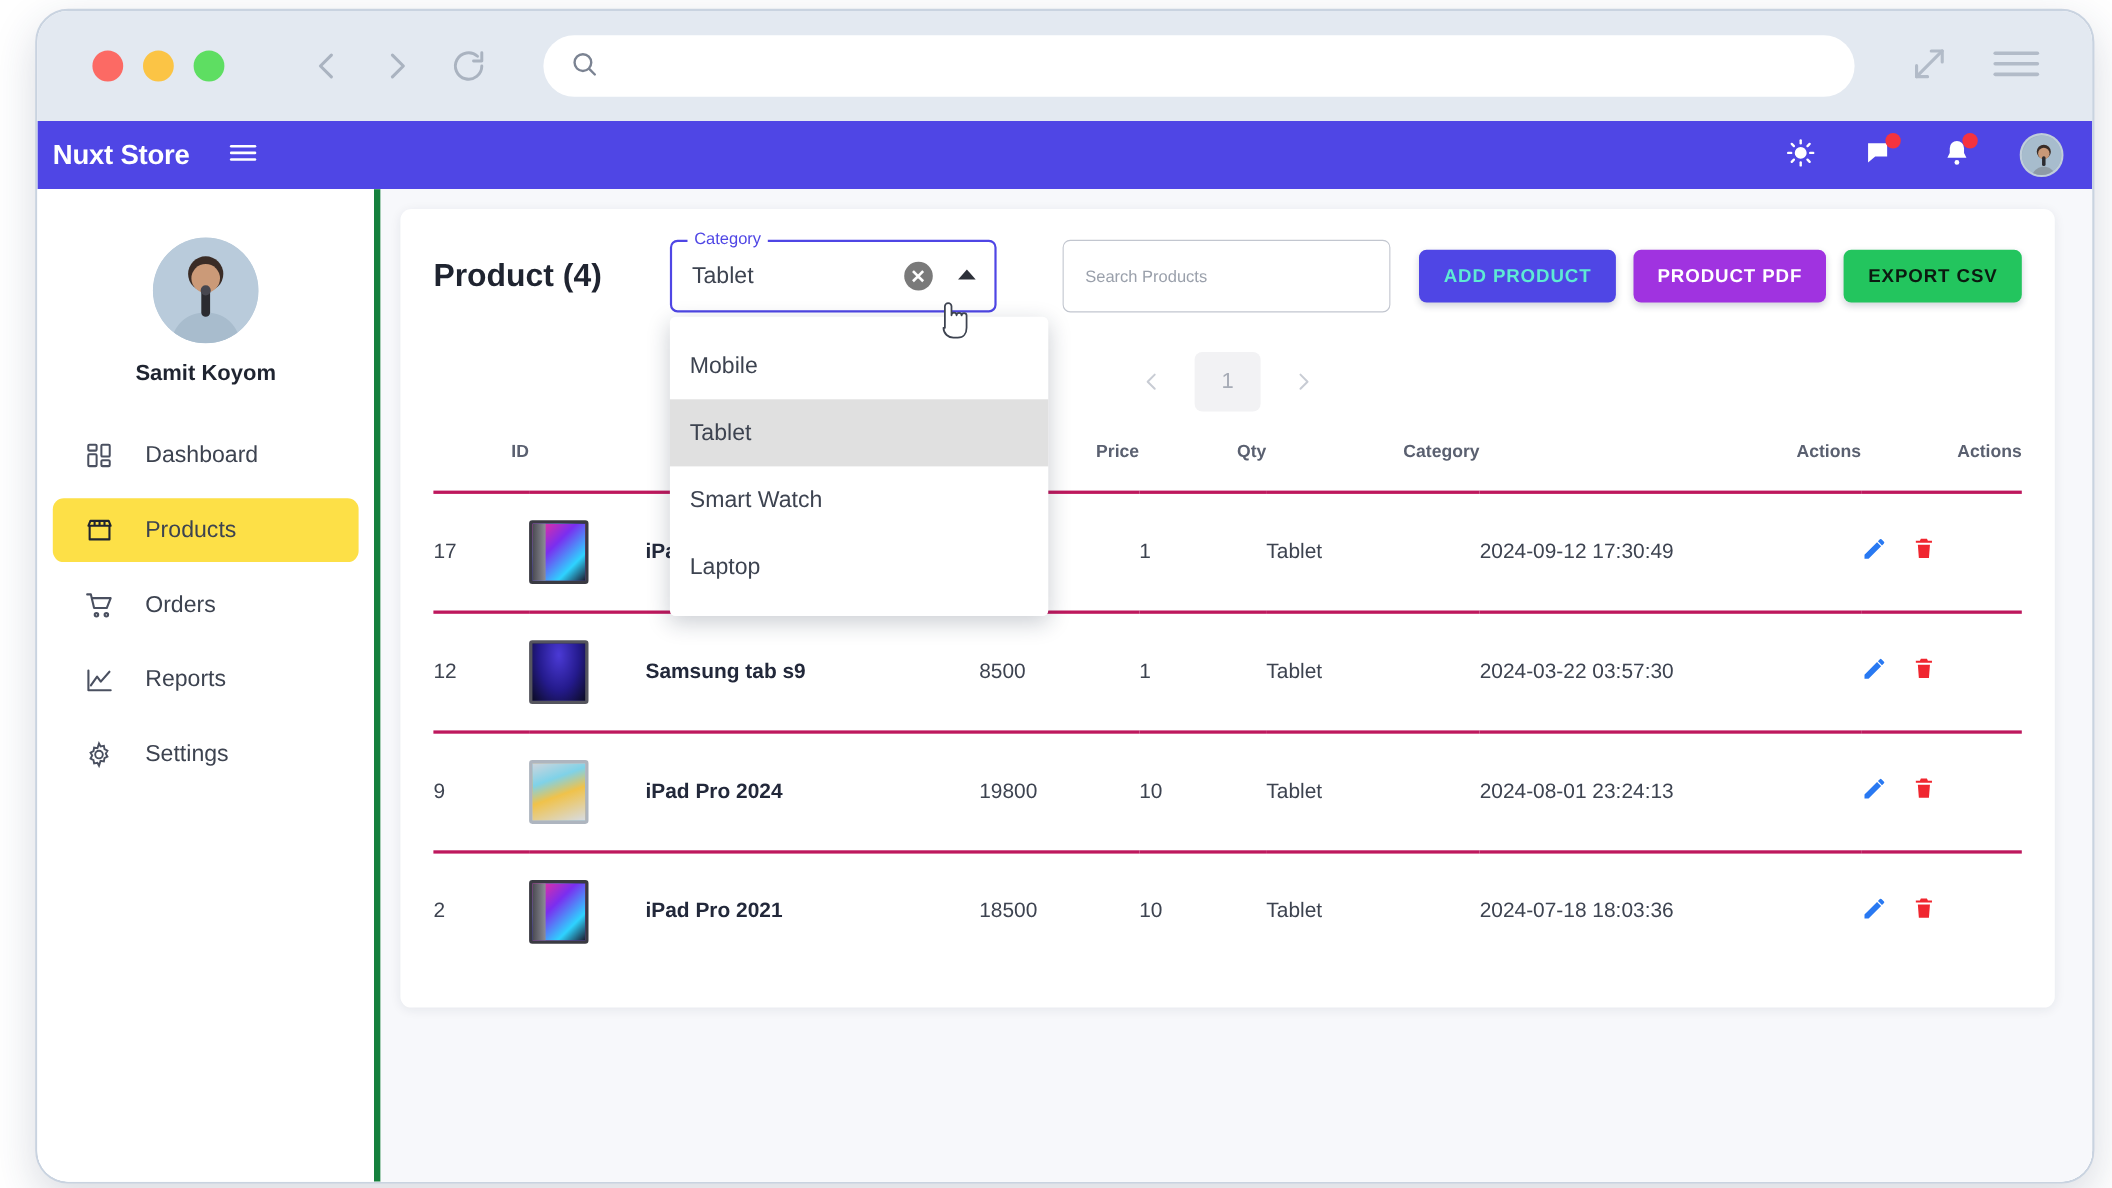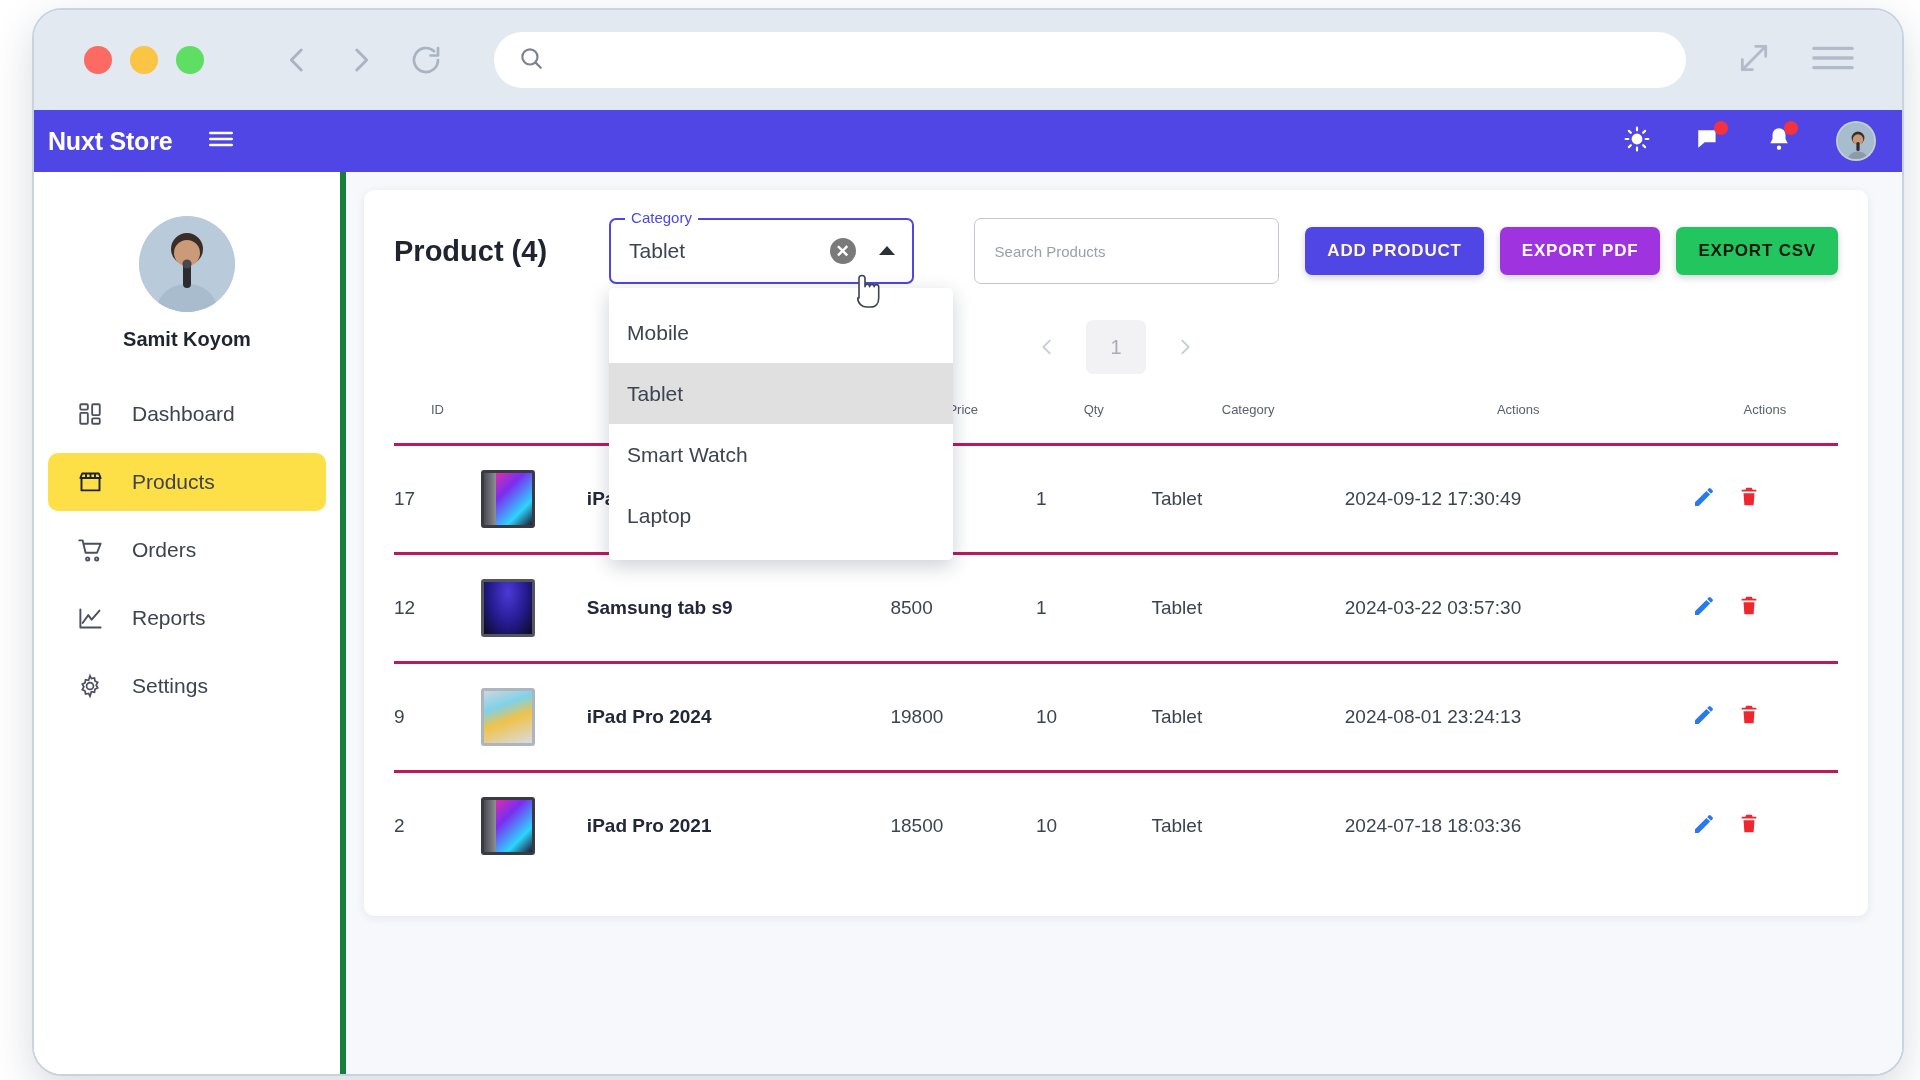--- a/index.html
+++ b/index.html
@@ -210,21 +210,21 @@
   .btn-group { display: flex; gap: 16px; margin-left: auto; align-items: center; }
   .btn {
     border: none; border-radius: 7px;
     padding: 0 22px; height: 48px;
     font-family: "Liberation Sans", sans-serif;
     font-size: 17px; font-weight: bold; letter-spacing: 0.8px;
     cursor: pointer;
     white-space: nowrap;
     box-shadow: 0 3px 7px rgba(30,40,70,0.2);
   }
-  .btn-primary { background: #4f46e5; color: #fef9c3; }
+  .btn-primary { background: #4f46e5; color: #5eead4; }
   .btn-pdf { background: #a033e0; color: #ffffff; }
   .btn-csv { background: #23c55e; color: #0b1a10; }
 
   
   .pagination {
     display: flex; align-items: center; justify-content: center;
     gap: 14px; margin-top: 34px; height: 58px;
   }
   .pg-arrow {
     width: 50px; height: 50px; display: flex; align-items: center; justify-content: center;
@@ -233,22 +233,22 @@
   .pg-num {
     min-width: 60px; height: 54px;
     display: flex; align-items: center; justify-content: center;
     background: #f2f2f4; border-radius: 7px;
     color: #a7acb6; font-size: 20px; cursor: pointer;
   }
 
   
   table { width: 100%; border-collapse: collapse; margin-top: 12px; }
   thead th {
-    text-align: center;
-    font-size: 13px; font-weight: normal; color: #5a6070;
+    text-align: right;
+    font-size: 16px; font-weight: bold; color: #5a6070;
     padding: 14px 0 26px 0;
   }
   tbody td {
     font-size: 19px; color: #3d4350;
     padding: 24px 0;
     border-top: 3px solid #be185d;
     vertical-align: middle;
   }
   .col-id { width: 90px; }
   .col-info { width: 420px; }
@@ -502,21 +502,21 @@
                 <div class="dd-item">Laptop</div>
               </div>
             </div>
 
             <div class="search-box">
               <input value="" placeholder="Search Products" style="">
             </div>
 
             <div class="btn-group">
               <button class="btn btn-primary">ADD PRODUCT</button>
-              <button class="btn btn-pdf">EXPORT PDF</button>
+              <button class="btn btn-pdf">PRODUCT PDF</button>
               <button class="btn btn-csv">EXPORT CSV</button>
             </div>
           </div>
 
           <div class="pagination">
             <span class="pg-arrow">
               <svg width="22" height="22" viewBox="0 0 24 24" fill="none" stroke="#c8ccd4" stroke-width="2" stroke-linecap="round" stroke-linejoin="round">
                   <polyline points="15 5 8 12 15 19"></polyline>
                 </svg>
             </span>

